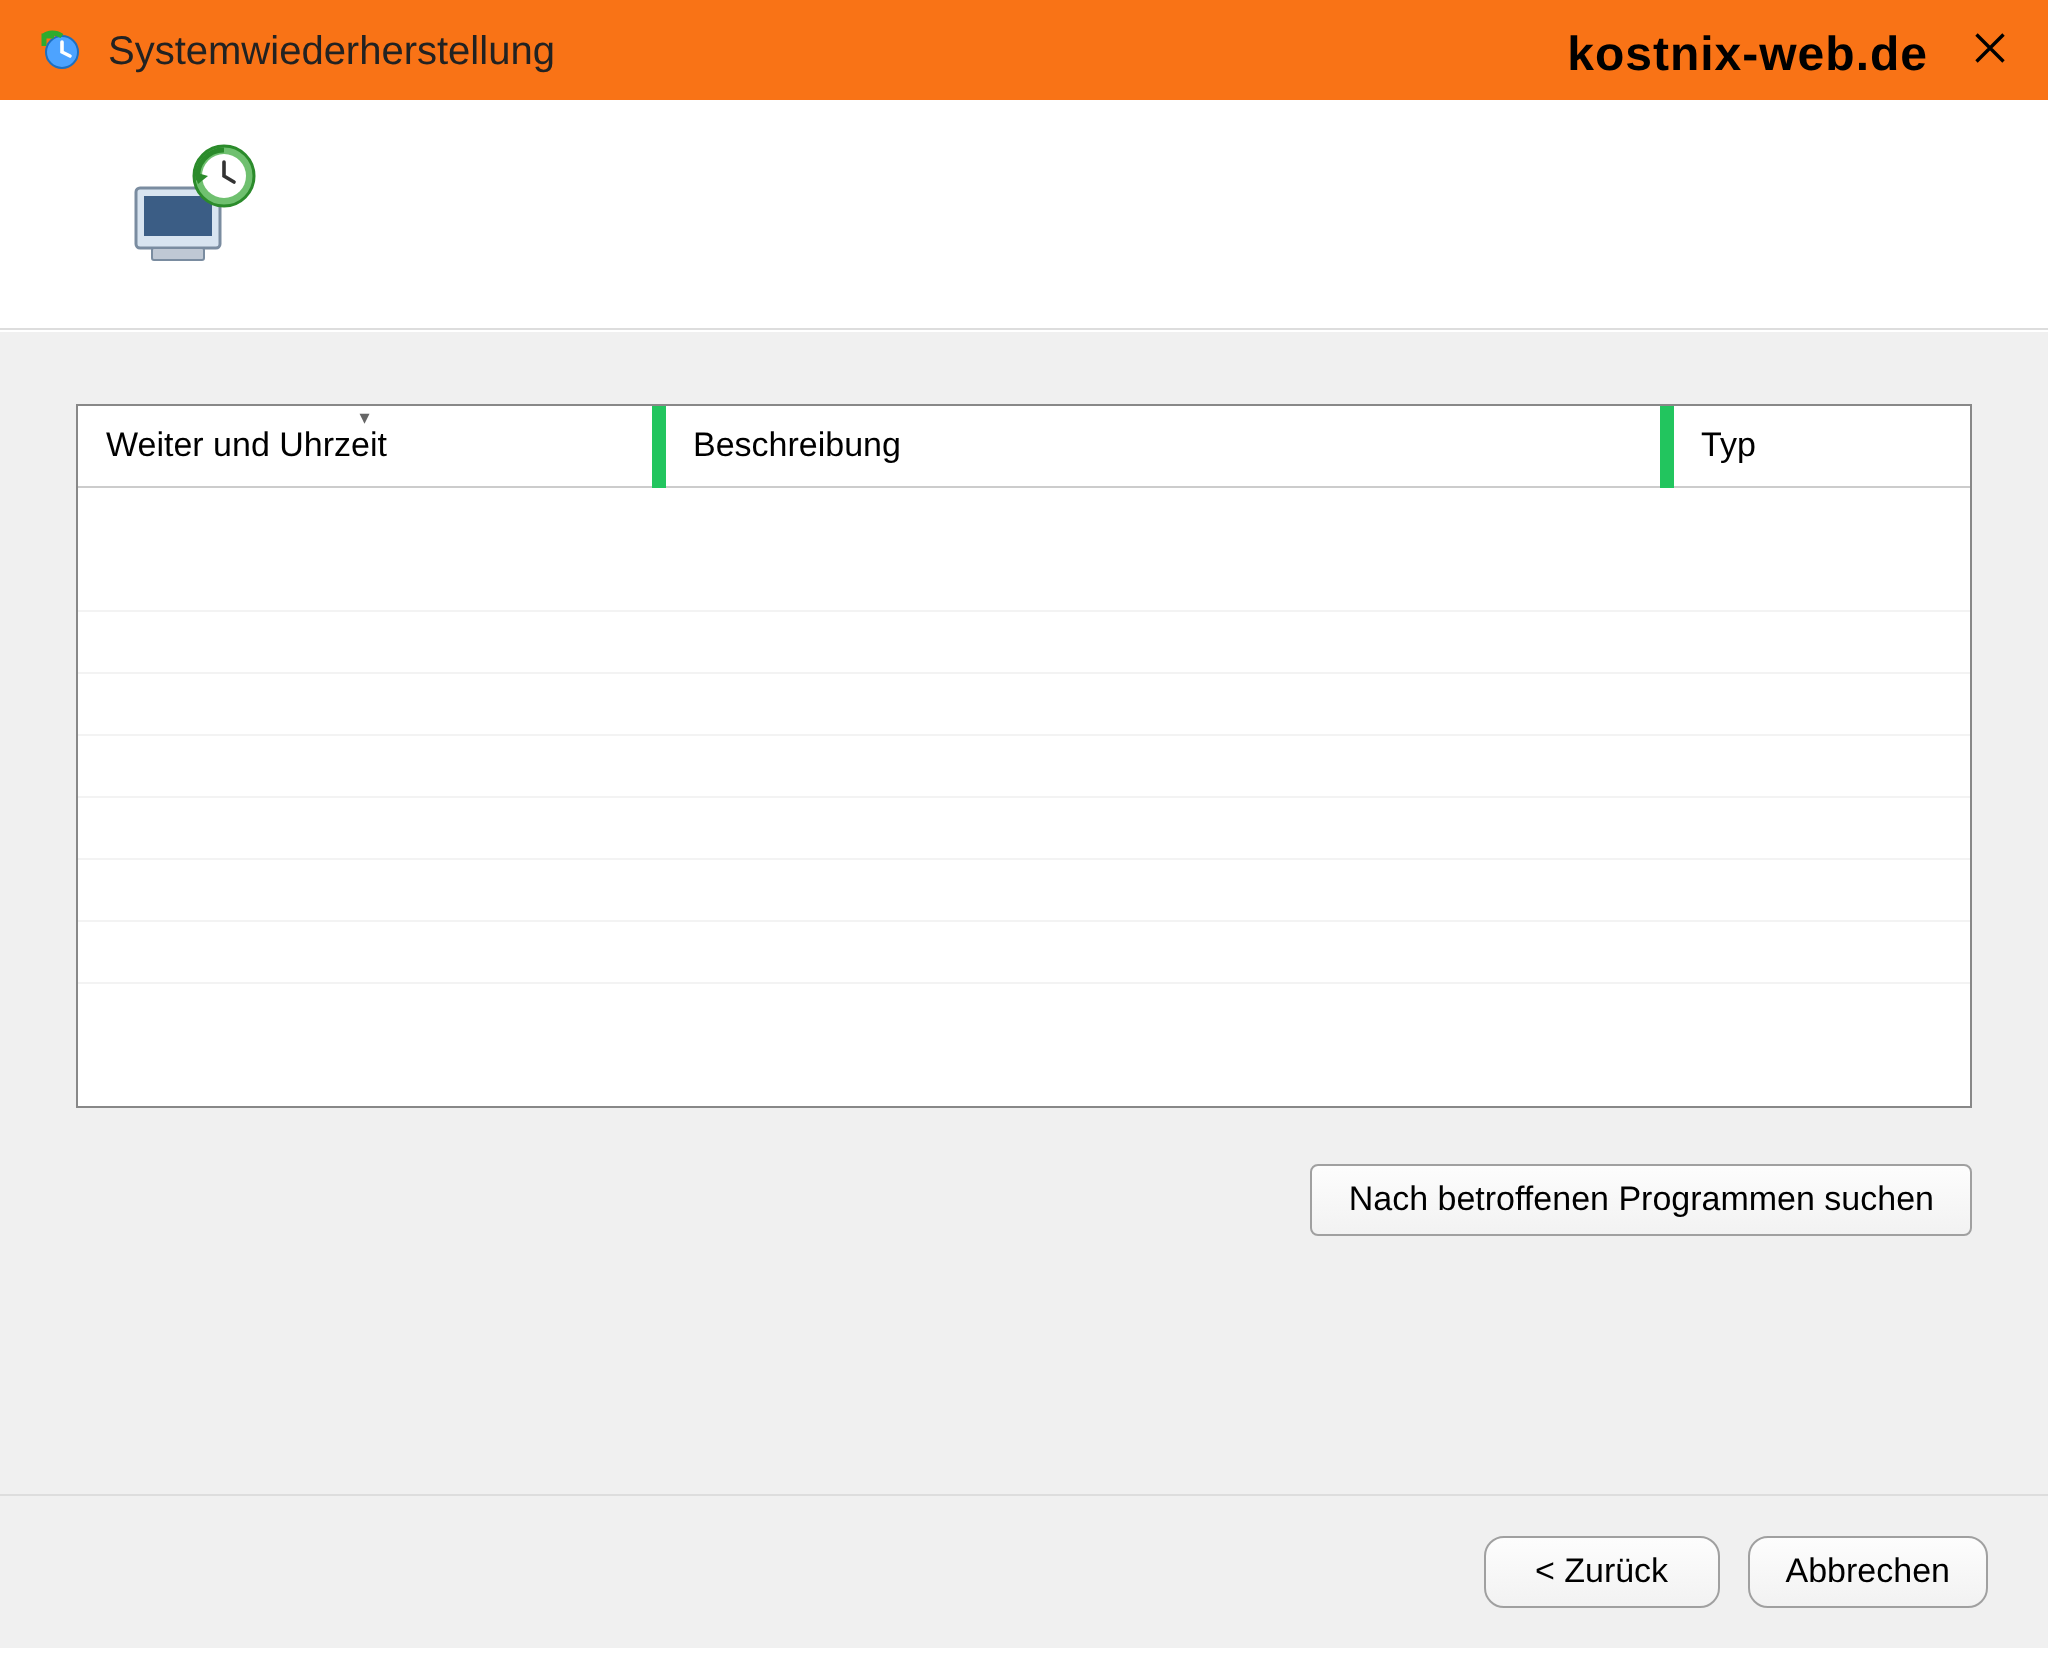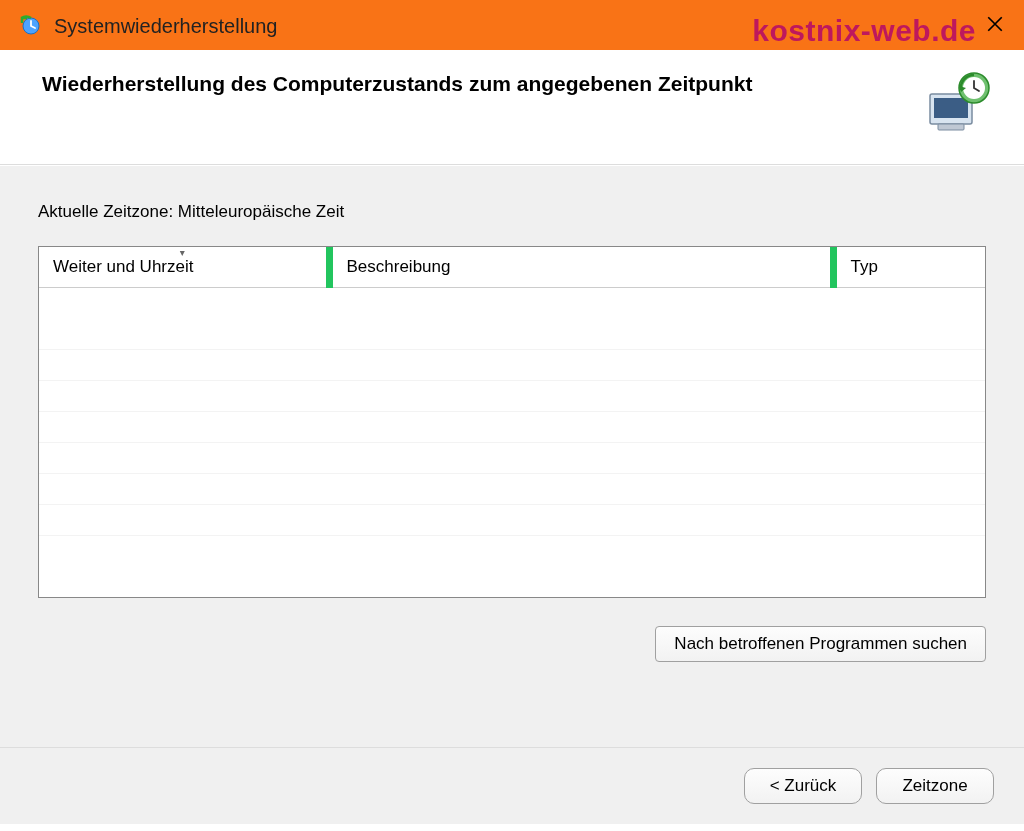--- a/index.html
+++ b/index.html
@@ -31,24 +31,24 @@
     }
     .titlebar-close {
       font-size: 22px;
       padding: 4px 8px;
       cursor: pointer;
       color: #222;
       font-weight: 300;
     }
     .watermark {
       position: absolute;
-      top: 14px; right: 48px;
-      font-size: 30px;
+      top: 14px; right: 60px;
+      font-size: 24px;
       font-weight: 700;
-      color: #be185d;
+      color: #000000;
       pointer-events: none;
       letter-spacing: 0.5px;
     }
 
     .header-section {
       padding: 22px 30px 28px 42px;
       display: flex;
       align-items: flex-start;
       border-bottom: 1px solid #ddd;
     }
@@ -166,37 +166,35 @@
   <span class="titlebar-close">
     <svg viewBox="0 0 16 16" width="18" height="18">
       <path d="M 2 2 L 14 14 M 14 2 L 2 14" stroke="#000" stroke-width="1.5"></path>
     </svg>
   </span>
 </div>
 
 <div class="watermark">kostnix-web.de</div>
 
 <div class="header-section">
-  <div class="header-title">Wiederherstellung des Computerzustands zum angegebenen Zeitpunkt</div>
   <div class="header-icon">
     <svg viewBox="0 0 70 64" width="70" height="64">
       <rect x="6" y="22" width="42" height="30" rx="2" fill="#d8e4f0" stroke="#7a8ca0" stroke-width="1.5"></rect>
       <rect x="10" y="26" width="34" height="20" fill="#3b5d85"></rect>
       <rect x="14" y="52" width="26" height="6" rx="1" fill="#bfc8d4" stroke="#7a8ca0"></rect>
       <circle cx="50" cy="16" r="15" fill="#6fc06f" stroke="#2b8b2b" stroke-width="1.5"></circle>
       <circle cx="50" cy="16" r="11" fill="#fff"></circle>
       <path d="M 50 9 L 50 16 L 55 19" stroke="#333" stroke-width="1.8" fill="none" stroke-linecap="round"></path>
       <path d="M 37 18 A 13 13 0 0 1 50 3" stroke="#2b8b2b" stroke-width="2.5" fill="none"></path>
       <path d="M 35 14 L 37 20 L 42 16 Z" fill="#2b8b2b"></path>
     </svg>
   </div>
 </div>
 
 <div class="content-panel">
-  <div class="timezone-label">Aktuelle Zeitzone: Mitteleuropäische Zeit</div>
 
   <div class="table-container">
     <table class="tbl">
       <thead>
         <tr>
           <th class="col-date">
             <span class="sort-indicator">▾</span>
             <span>Weiter und Uhrzeit</span>
           </th>
           <th class="col-desc">
@@ -252,14 +250,14 @@
     </table>
   </div>
 
   <div class="scan-button-row">
     <button class="btn">Nach betroffenen Programmen suchen</button>
   </div>
 </div>
 
 <div class="footer">
   <button class="btn">&lt; Zurück</button>
-  <button class="btn">Zeitzone</button>
+  <button class="btn">Abbrechen</button>
 </div>
 
 </body></html>

